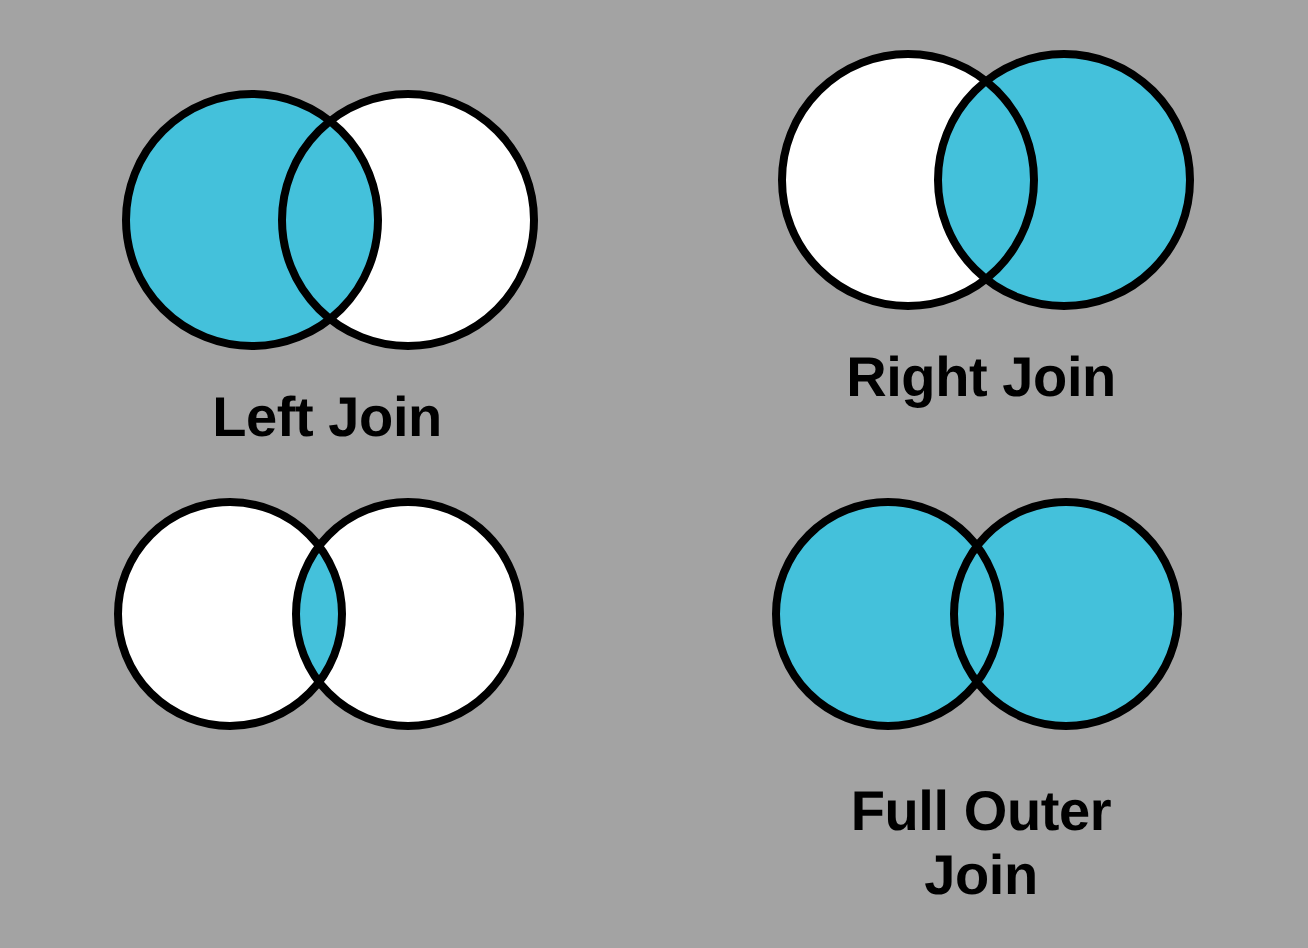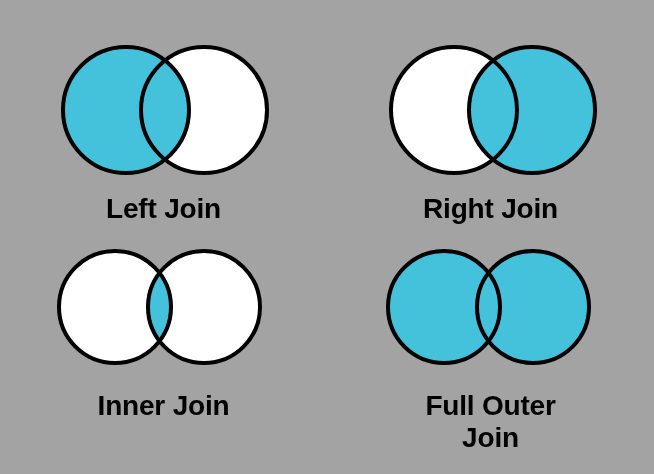--- a/index.html
+++ b/index.html
@@ -57,21 +57,21 @@
     text-align: center;
     letter-spacing: -0.2px;
     white-space: pre-line;
   }
 
   
   .cell-tl { padding-top: 40px; }
   .cell-tl .venn-wrap { margin-left: 2px; }
   .cell-tl .cell-label { margin-top: 13px; }
 
-  .cell-tr { padding-top: 40px; }
+  .cell-tr { padding-top: 20px; }
   .cell-tr .venn-wrap { margin-left: 4px; }
   .cell-tr .cell-label { margin-top: 13px; }
 
   
   .cell-bl { padding-top: 17px; }
   .cell-bl .venn-wrap { margin-left: -2px; }
   .cell-bl .cell-label { margin-top: 20px; }
 
   .cell-br { padding-top: 17px; }
   .cell-br .venn-wrap { margin-left: 2px; }
@@ -139,21 +139,20 @@
           </defs>
           <circle cx="57" cy="62" r="56" fill="#ffffff"></circle>
           <circle cx="146" cy="62" r="56" fill="#ffffff"></circle>
           <g clip-path="url(#clipL-ij)">
             <circle cx="146" cy="62" r="56" fill="#44C1DB"></circle>
           </g>
           <circle cx="57" cy="62" r="56" fill="none" stroke="#000000" stroke-width="4"></circle>
           <circle cx="146" cy="62" r="56" fill="none" stroke="#000000" stroke-width="4"></circle>
         </svg>
       </div>
-      <div class="cell-label" style="color: rgb(0, 0, 0); font-size: 28px;">Inner Join</div>
     </div>
 
     <div class="cell cell-br">
       <div class="venn-wrap small">
         <svg viewBox="0 0 210 125" xmlns="http://www.w3.org/2000/svg" aria-hidden="true">
           <circle cx="57" cy="62" r="56" fill="#44C1DB"></circle>
           <circle cx="146" cy="62" r="56" fill="#44C1DB"></circle>
           <circle cx="57" cy="62" r="56" fill="none" stroke="#000000" stroke-width="4"></circle>
           <circle cx="146" cy="62" r="56" fill="none" stroke="#000000" stroke-width="4"></circle>
         </svg>

